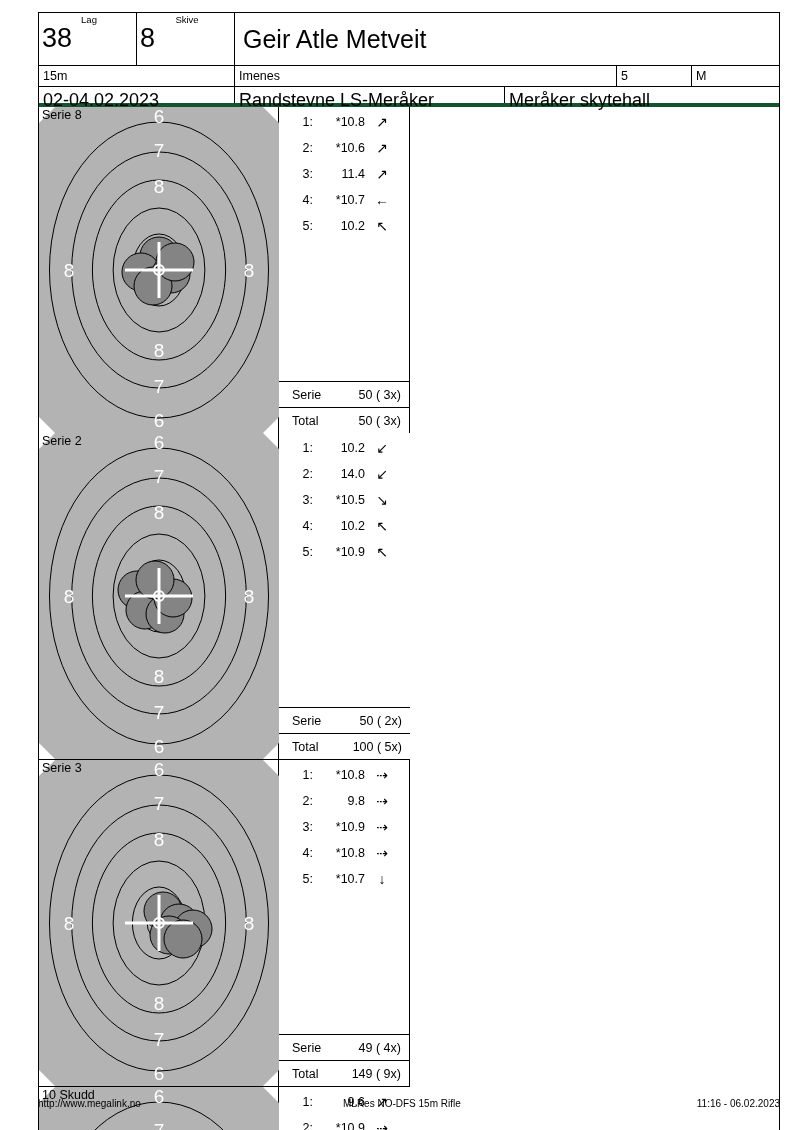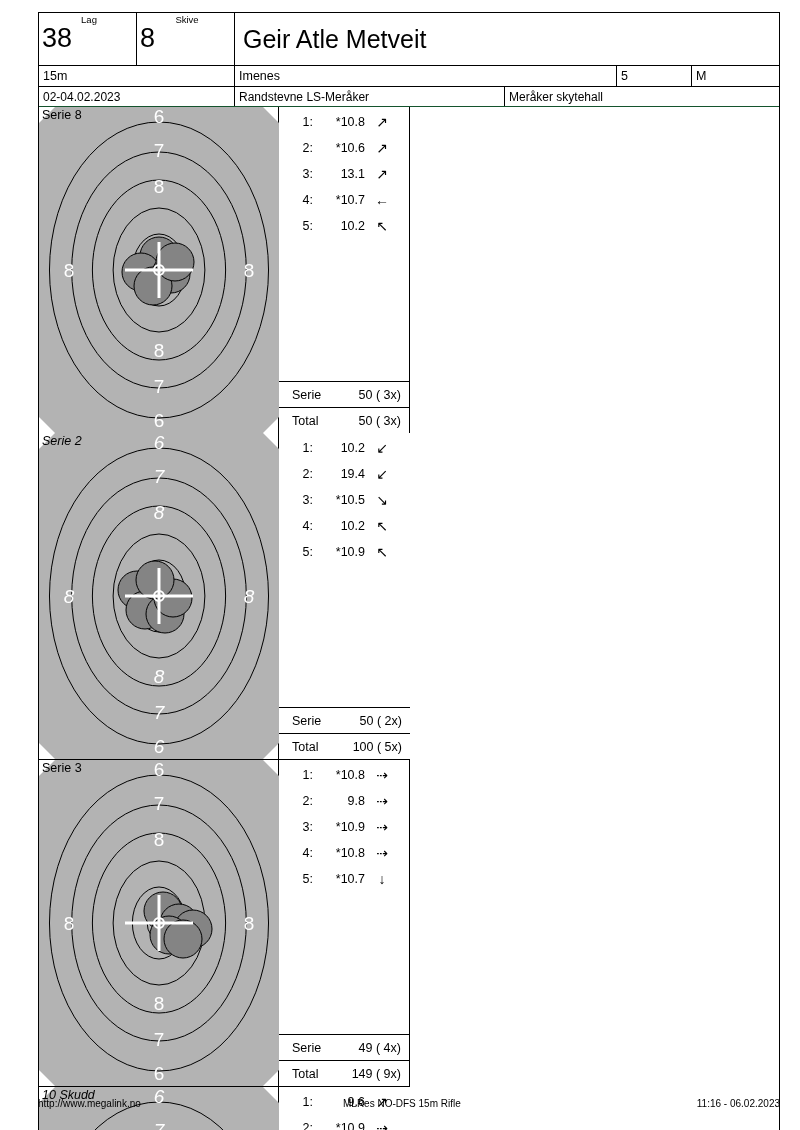--- a/index.html
+++ b/index.html
@@ -27,34 +27,34 @@
   .skive-cell { width: 98px; }
   .name-cell { flex: 1; display: flex; align-items: center; padding-left: 8px; }
   .name-cell span { font-size: 25px; }
   .hdr-row2 { display: flex; height: 21px; border-top: 1px solid #000; font-size: 12.5px; }
   .hdr-row2 > div { border-right: 1px solid #000; padding: 3px 0 0 4px; }
   .hdr-row2 > div:last-child { border-right: none; }
   .r2-dist { width: 196px; }
   .r2-club { width: 382px; }
   .r2-class1 { width: 75px; }
   .r2-class2 { flex: 1; }
-  .hdr-row3 { display: flex; height: 21px; border-top: 1px solid #000; border-bottom:1px solid #14532d; font-size: 12px; }
+  .hdr-row3 { display: flex; height: 21px; border-top: 1px solid #000; border-bottom:4px solid #14532d; font-size: 18px; }
   .hdr-row3 > div { border-right: 1px solid #000; padding: 3px 0 0 4px; }
   .hdr-row3 > div:last-child { border-right: none; }
   .r3-date { width: 196px; }
   .r3-comp { width: 270px; }
   .r3-range { flex: 1; }
 
   
   .grid { display: flex; flex-wrap: wrap; width: 742px; border-left:1px solid #000; border-right:1px solid #000; border-bottom:1px solid #000;}
   .panel { width: 371px; display: flex; position: relative; }
   .panel.rowsep { border-top: 1px solid #000; }
   .panel .target-col { width: 240px; position: relative; border-right: 1px solid #000; }
   .panel .shots-col { flex: 1; display: flex; flex-direction: column; }
-  .panel.right .target-col { border-left: none; font-style: italic; }
+  .panel.right .target-col { border-left: none; }
   .panel.left { border-right: 1px solid #000; }
 
   .target-wrap { position: relative; width: 240px; }
   .serie-label {
     position: absolute; left: 3px; top: 1px; z-index: 5;
     font-size: 12.5px; background: transparent;
   }
   svg.target { display: block; }
 
   .shotlist { flex: 1; padding-top: 2px; }
@@ -148,21 +148,21 @@
               <span class="val">*10.8</span>
               <span class="arr">↗</span>
             </div>
           <div class="shotrow">
               <span class="idx">2:</span>
               <span class="val">*10.6</span>
               <span class="arr">↗</span>
             </div>
           <div class="shotrow">
               <span class="idx">3:</span>
-              <span class="val">13.1</span>
+              <span class="val">11.4</span>
               <span class="arr">↗</span>
             </div>
           <div class="shotrow">
               <span class="idx">4:</span>
               <span class="val">*10.7</span>
               <span class="arr">←</span>
             </div>
           <div class="shotrow">
               <span class="idx">5:</span>
               <span class="val">10.2</span>
@@ -213,21 +213,21 @@
       </div>
       <div class="shots-col">
         <div class="shotlist">
           <div class="shotrow">
               <span class="idx">1:</span>
               <span class="val">10.2</span>
               <span class="arr">↙</span>
             </div>
           <div class="shotrow">
               <span class="idx">2:</span>
-              <span class="val">19.4</span>
+              <span class="val">14.0</span>
               <span class="arr">↙</span>
             </div>
           <div class="shotrow">
               <span class="idx">3:</span>
               <span class="val">*10.5</span>
               <span class="arr">↘</span>
             </div>
           <div class="shotrow">
               <span class="idx">4:</span>
               <span class="val">10.2</span>

